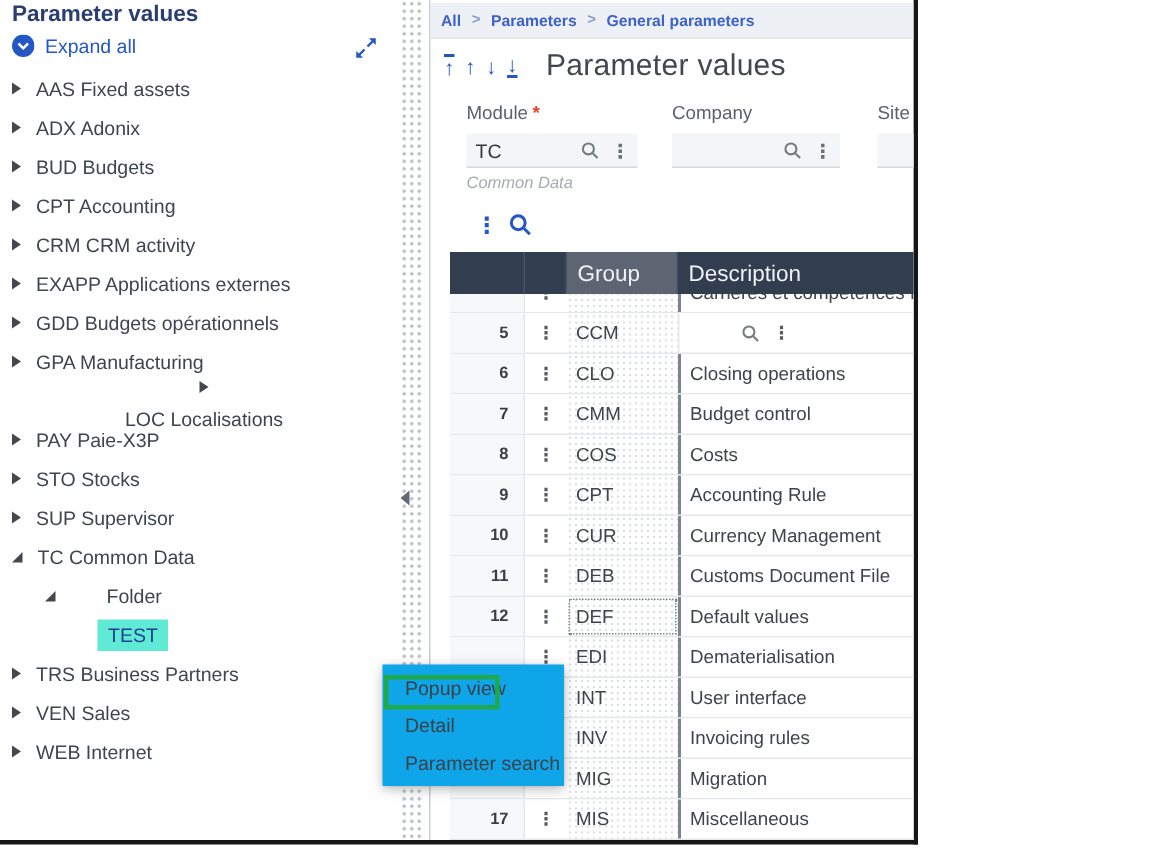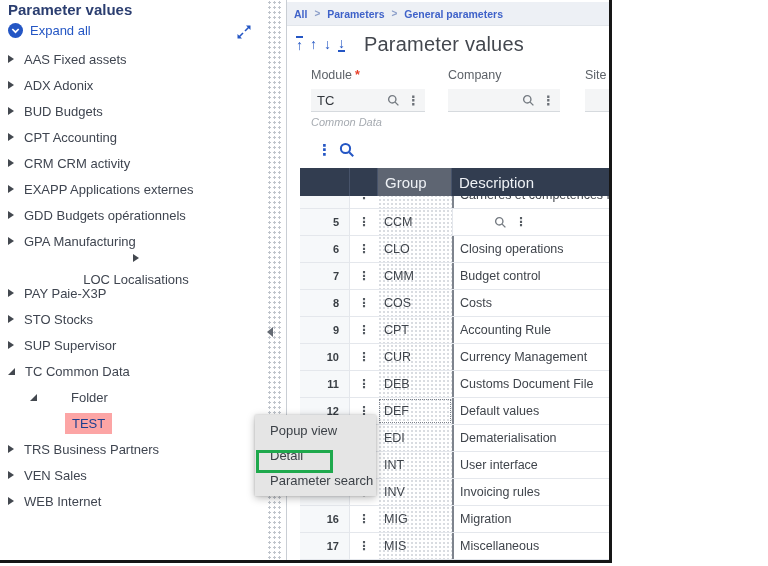--- a/index.html
+++ b/index.html
@@ -13,21 +13,21 @@
   .sb-title{position:absolute;left:8px;top:1px;font-size:15px;font-weight:600;color:#2b3e70}
   .expand-all{position:absolute;left:8px;top:23px;display:flex;align-items:center;gap:7px;
               color:#2456c4;font-size:13px;cursor:pointer}
   .panel-expand{position:absolute;right:12px;top:24px;cursor:pointer}
   #tree{position:absolute;left:0;top:46px;width:100%}
   .titem{height:26px;display:flex;align-items:center;gap:10px;font-size:13px;color:#3f4550;cursor:pointer}
   .tri-c{width:0;height:0;border-top:4px solid transparent;border-bottom:4px solid transparent;
          border-left:6px solid #43484f;flex:none}
   .tri-e{width:0;height:0;border-left:7px solid transparent;border-bottom:7px solid #43484f;flex:none}
   .tri-n{width:3px;flex:none}
-  .tlabel.sel{background:#fca5a5;color:#1d3f8f;padding:3px 7px}
+  .tlabel.sel{background:#5eead4;color:#1d3f8f;padding:3px 7px}
 
   
   #splitter{position:absolute;left:264px;top:0;width:22px;height:100%}
   #splitter .dots{position:absolute;left:3px;top:0;width:15px;height:100%;
       background-image:radial-gradient(circle,#bfc4cb 1px,transparent 1.1px);background-size:5px 5px}
   .collapse-arrow{position:absolute;left:3px;top:327px;width:0;height:0;cursor:pointer;
       border-top:5px solid transparent;border-bottom:5px solid transparent;border-right:6px solid #646a73}
 
   
   #main{position:absolute;left:286px;top:0;right:0;bottom:0;border-left:1px solid #c9ced4;background:#fff}
@@ -73,21 +73,21 @@
   .c-desc{box-sizing:border-box;width:220px;border-left:2px solid #7e848d;display:flex;align-items:center;
       padding-left:6px;font-size:12.5px;color:#3f444b;cursor:pointer}
   .c-set{box-sizing:border-box;width:84px;display:flex;align-items:center;justify-content:flex-end;gap:8px;
       padding-right:9px;color:#565c63;border-left:1px solid #e4e7ec;font-weight:700;font-size:12px}
   .rowclip{overflow:hidden}
   .rowclip-top{height:13px}
   .rowclip-top .trow{margin-top:-14px}
   .rowclip-bottom{height:4px}
 
   
-  #menu{position:absolute;left:255px;top:415px;width:121px;background:#e5e5e5;z-index:5;padding:3px 0;
+  #menu{position:absolute;left:255px;top:443px;width:121px;background:#0ea5e9;z-index:5;padding:3px 0;
       box-shadow:0 2px 8px rgba(0,0,0,.28),0 0 2px rgba(0,0,0,.18)}
   .mitem{height:25px;line-height:25px;padding-left:15px;font-size:13px;color:#3c4147;cursor:pointer}
   #annotation{position:absolute;left:256px;top:450px;width:77px;height:23px;border:3px solid #1fa94d;
       box-sizing:border-box;z-index:6;pointer-events:none}
 </style>
 </head>
 <body>
 
 <div id="app">
 

